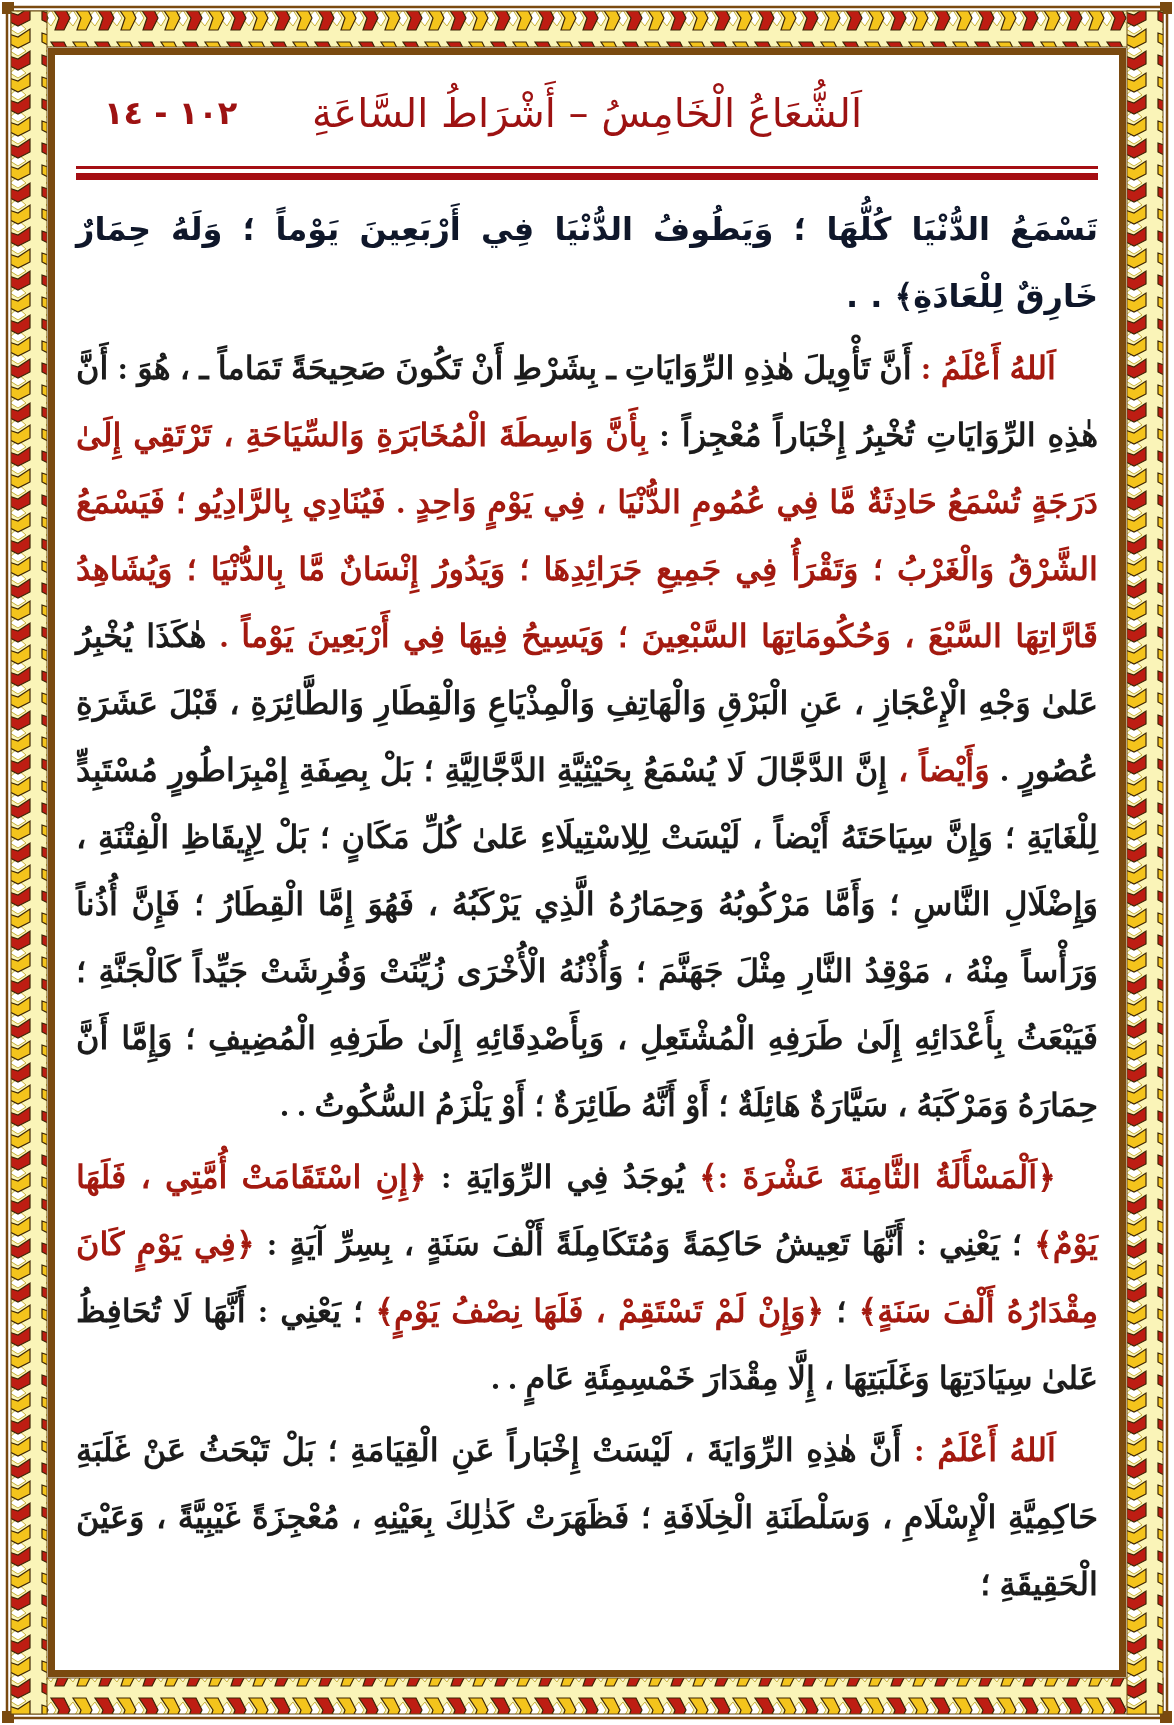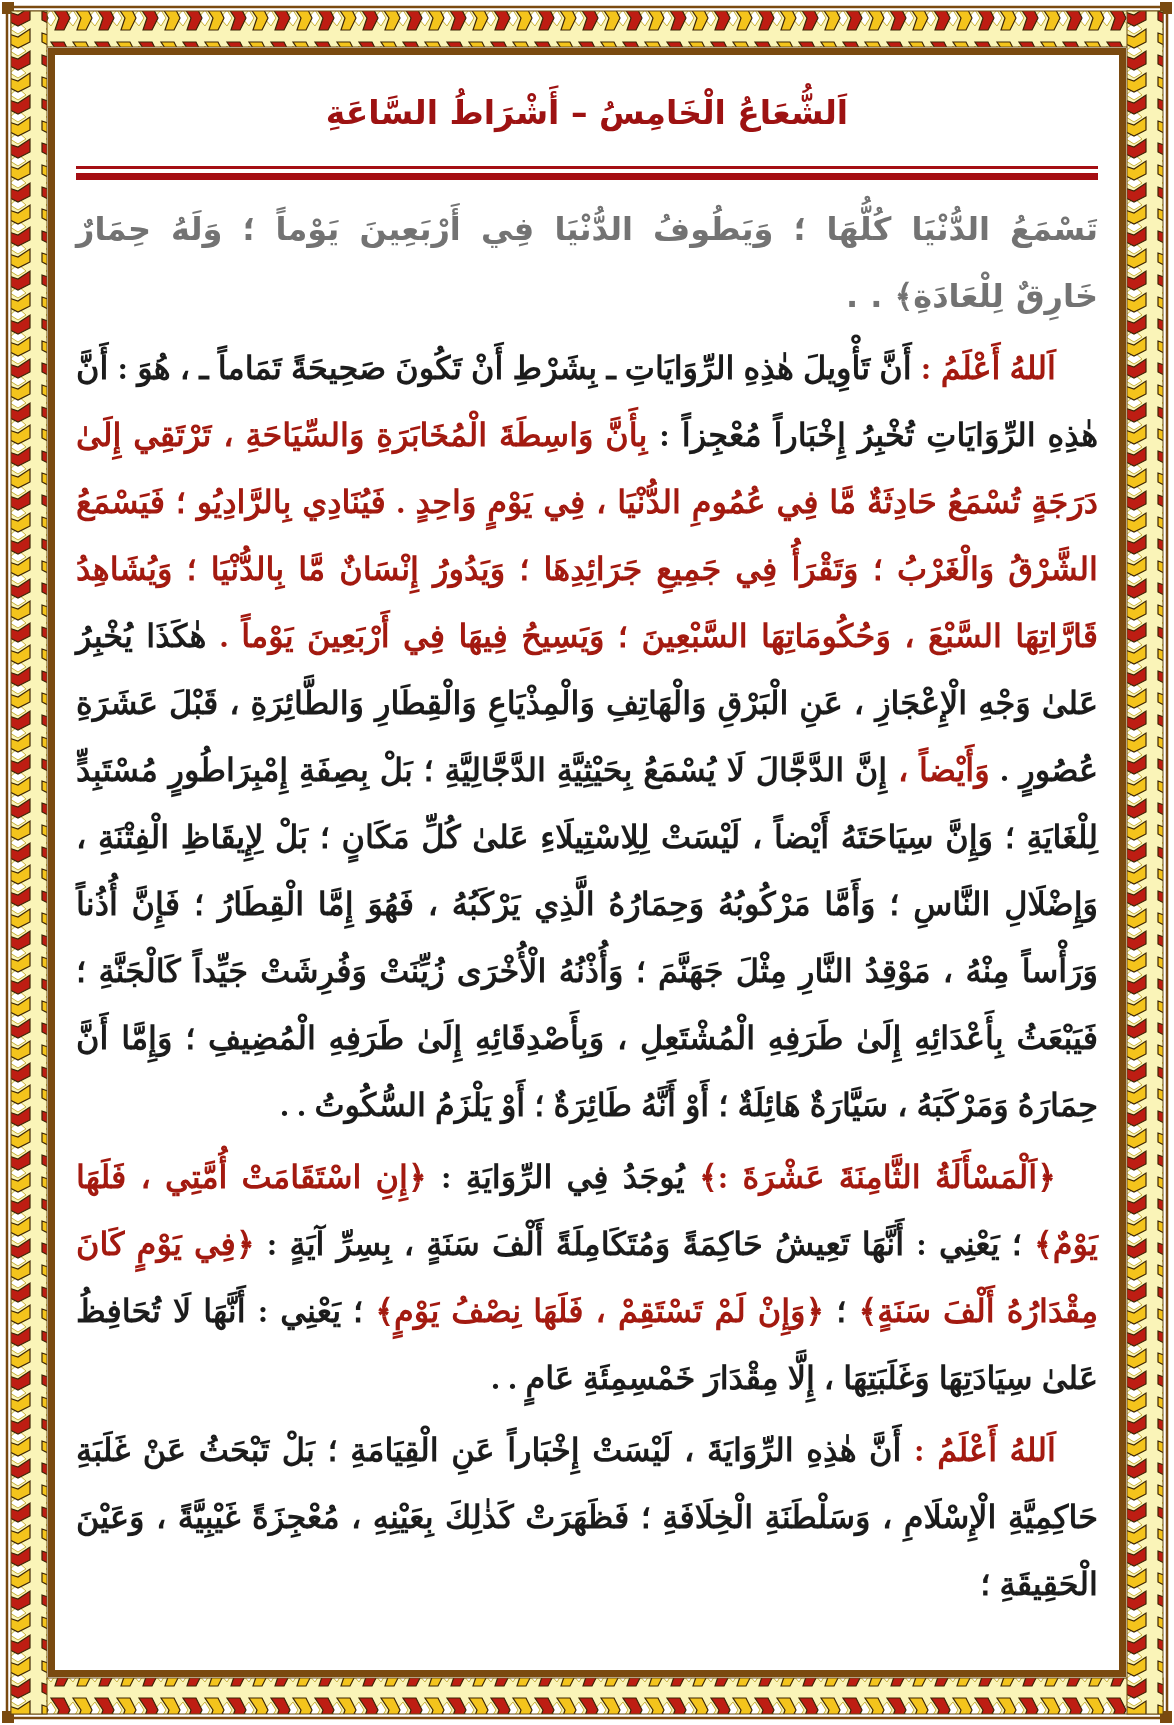--- a/index.html
+++ b/index.html
@@ -18,21 +18,21 @@
   }
   .header-row {
     position: relative;
     height: 78px;
     margin-top: 18px;
   }
   .page-title {
     position: absolute;
     left: 0; right: 0;
     text-align: center;
-    font-size: 33px; font-weight: bold;
+    font-size: 40px; font-weight: normal;
     color: #9D1212;
     line-height: 70px;
   }
   .page-num {
     position: absolute;
     left: 28px; top: 0;
     font-size: 32px; font-weight: bold;
     color: #9D1212;
     line-height: 70px;
     direction: rtl;
@@ -87,28 +87,29 @@
   <rect x="11" y="11" width="36" height="1703" fill="url(#chainV)" stroke="#6B4A10" stroke-width="1"></rect>
   <rect x="1127" y="11" width="36" height="1703" fill="url(#chainV)" stroke="#6B4A10" stroke-width="1"></rect>
 
   <rect x="51.5" y="51.5" width="1071" height="1622" fill="none" stroke="#7A4A10" stroke-width="7"></rect>
 </svg>
 
 <div class="page-content">
 
   <div class="header-row">
     <div class="page-title">اَلشُّعَاعُ الْخَامِسُ – أَشْرَاطُ السَّاعَةِ</div>
+    <div class="page-num">١٠٢ - ١٤</div>
   </div>
 
   <div class="header-rule">
     <div class="rule-thin"></div>
     <div class="rule-gap"></div>
     <div class="rule-thick"></div>
   </div>
 
   <div class="body-text">
-      <p class="para"><span style="color: #737373;">تَسْمَعُ الدُّنْيَا كُلُّهَا ؛ وَيَطُوفُ الدُّنْيَا فِي أَرْبَعِينَ يَوْماً ؛ وَلَهُ حِمَارٌ خَارِقٌ لِلْعَادَةِ﴾ . .</span></p>
+      <p class="para"><span style="color: #0f172a;">تَسْمَعُ الدُّنْيَا كُلُّهَا ؛ وَيَطُوفُ الدُّنْيَا فِي أَرْبَعِينَ يَوْماً ؛ وَلَهُ حِمَارٌ خَارِقٌ لِلْعَادَةِ﴾ . .</span></p>
       <p class="para indent"><span style="color: rgb(163, 26, 16);">اَللهُ أَعْلَمُ : </span><span style="color: rgb(28, 28, 28);">أَنَّ تَأْوِيلَ هٰذِهِ الرِّوَايَاتِ ـ بِشَرْطِ أَنْ تَكُونَ صَحِيحَةً تَمَاماً ـ ، هُوَ : أَنَّ هٰذِهِ الرِّوَايَاتِ تُخْبِرُ إِخْبَاراً مُعْجِزاً : </span><span style="color: rgb(163, 26, 16);">بِأَنَّ وَاسِطَةَ الْمُخَابَرَةِ وَالسِّيَاحَةِ ، تَرْتَقِي إِلَىٰ دَرَجَةٍ تُسْمَعُ حَادِثَةٌ مَّا فِي عُمُومِ الدُّنْيَا ، فِي يَوْمٍ وَاحِدٍ . فَيُنَادِي بِالرَّادِيُو ؛ فَيَسْمَعُ الشَّرْقُ وَالْغَرْبُ ؛ وَتَقْرَأُ فِي جَمِيعِ جَرَائِدِهَا ؛ وَيَدُورُ إِنْسَانٌ مَّا بِالدُّنْيَا ؛ وَيُشَاهِدُ قَارَّاتِهَا السَّبْعَ ، وَحُكُومَاتِهَا السَّبْعِينَ ؛ وَيَسِيحُ فِيهَا فِي أَرْبَعِينَ يَوْماً . </span><span style="color: rgb(28, 28, 28);">هٰكَذَا يُخْبِرُ عَلىٰ وَجْهِ الْإِعْجَازِ ، عَنِ الْبَرْقِ وَالْهَاتِفِ وَالْمِذْيَاعِ وَالْقِطَارِ وَالطَّائِرَةِ ، قَبْلَ عَشَرَةِ عُصُورٍ . </span><span style="color: rgb(163, 26, 16);">وَأَيْضاً ، </span><span style="color: rgb(28, 28, 28);">إِنَّ الدَّجَّالَ لَا يُسْمَعُ بِحَيْثِيَّةِ الدَّجَّالِيَّةِ ؛ بَلْ بِصِفَةِ إِمْبِرَاطُورٍ مُسْتَبِدٍّ لِلْغَايَةِ ؛ وَإِنَّ سِيَاحَتَهُ أَيْضاً ، لَيْسَتْ لِلِاسْتِيلَاءِ عَلىٰ كُلِّ مَكَانٍ ؛ بَلْ لِإِيقَاظِ الْفِتْنَةِ ، وَإِضْلَالِ النَّاسِ ؛ وَأَمَّا مَرْكُوبُهُ وَحِمَارُهُ الَّذِي يَرْكَبُهُ ، فَهُوَ إِمَّا الْقِطَارُ ؛ فَإِنَّ أُذُناً وَرَأْساً مِنْهُ ، مَوْقِدُ النَّارِ مِثْلَ جَهَنَّمَ ؛ وَأُذْنُهُ الْأُخْرَى زُيِّنَتْ وَفُرِشَتْ جَيِّداً كَالْجَنَّةِ ؛ فَيَبْعَثُ بِأَعْدَائِهِ إِلَىٰ طَرَفِهِ الْمُشْتَعِلِ ، وَبِأَصْدِقَائِهِ إِلَىٰ طَرَفِهِ الْمُضِيفِ ؛ وَإِمَّا أَنَّ حِمَارَهُ وَمَرْكَبَهُ ، سَيَّارَةٌ هَائِلَةٌ ؛ أَوْ أَنَّهُ طَائِرَةٌ ؛ أَوْ يَلْزَمُ السُّكُوتُ . .</span></p>
       <p class="para indent"><span style="color: rgb(163, 26, 16);">﴿اَلْمَسْأَلَةُ الثَّامِنَةَ عَشْرَةَ :﴾ </span><span style="color: rgb(28, 28, 28);">يُوجَدُ فِي الرِّوَايَةِ : </span><span style="color: rgb(163, 26, 16);">﴿إِنِ اسْتَقَامَتْ أُمَّتِي ، فَلَهَا يَوْمٌ﴾</span><span style="color: rgb(28, 28, 28);"> ؛ يَعْنِي : أَنَّهَا تَعِيشُ حَاكِمَةً وَمُتَكَامِلَةً أَلْفَ سَنَةٍ ، بِسِرِّ آيَةٍ : </span><span style="color: rgb(163, 26, 16);">﴿فِي يَوْمٍ كَانَ مِقْدَارُهُ أَلْفَ سَنَةٍ﴾</span><span style="color: rgb(28, 28, 28);"> ؛ </span><span style="color: rgb(163, 26, 16);">﴿وَإِنْ لَمْ تَسْتَقِمْ ، فَلَهَا نِصْفُ يَوْمٍ﴾</span><span style="color: rgb(28, 28, 28);"> ؛ يَعْنِي : أَنَّهَا لَا تُحَافِظُ عَلىٰ سِيَادَتِهَا وَغَلَبَتِهَا ، إِلَّا مِقْدَارَ خَمْسِمِئَةِ عَامٍ . .</span></p>
       <p class="para indent"><span style="color: rgb(163, 26, 16);">اَللهُ أَعْلَمُ : </span><span style="color: rgb(28, 28, 28);">أَنَّ هٰذِهِ الرِّوَايَةَ ، لَيْسَتْ إِخْبَاراً عَنِ الْقِيَامَةِ ؛ بَلْ تَبْحَثُ عَنْ غَلَبَةِ حَاكِمِيَّةِ الْإِسْلَامِ ، وَسَلْطَنَةِ الْخِلَافَةِ ؛ فَظَهَرَتْ كَذٰلِكَ بِعَيْنِهِ ، مُعْجِزَةً غَيْبِيَّةً ، وَعَيْنَ الْحَقِيقَةِ ؛ </span></p>
     </div>
 
 </div>
 
 </body></html>

